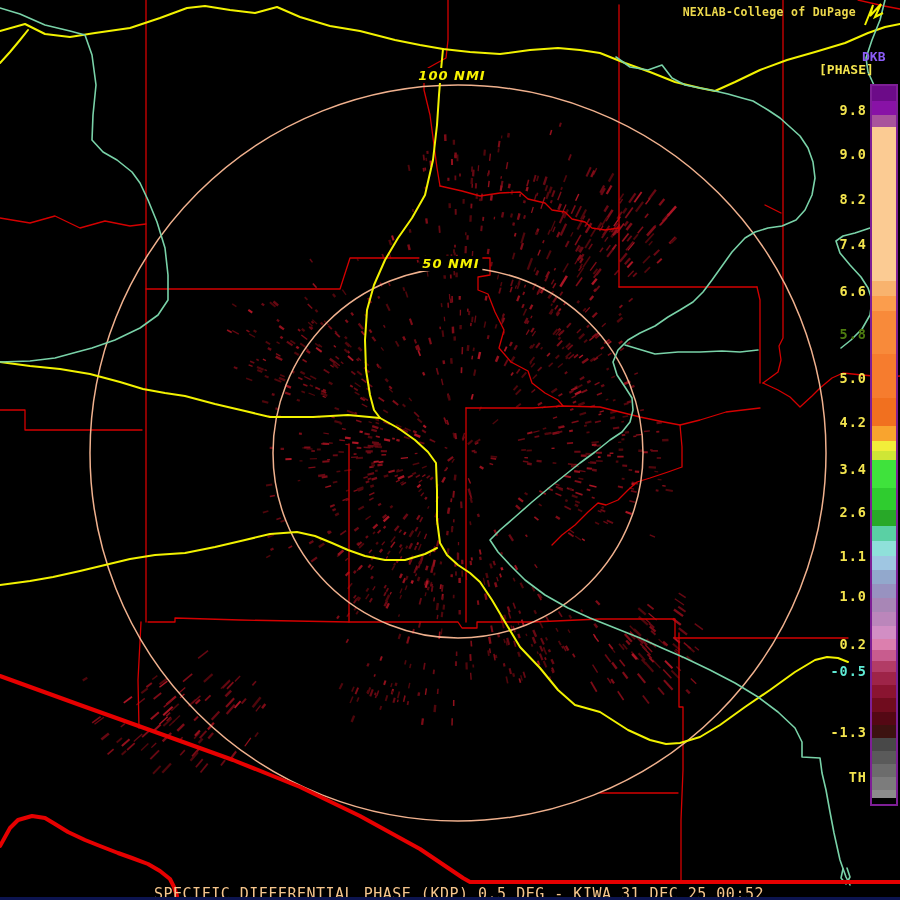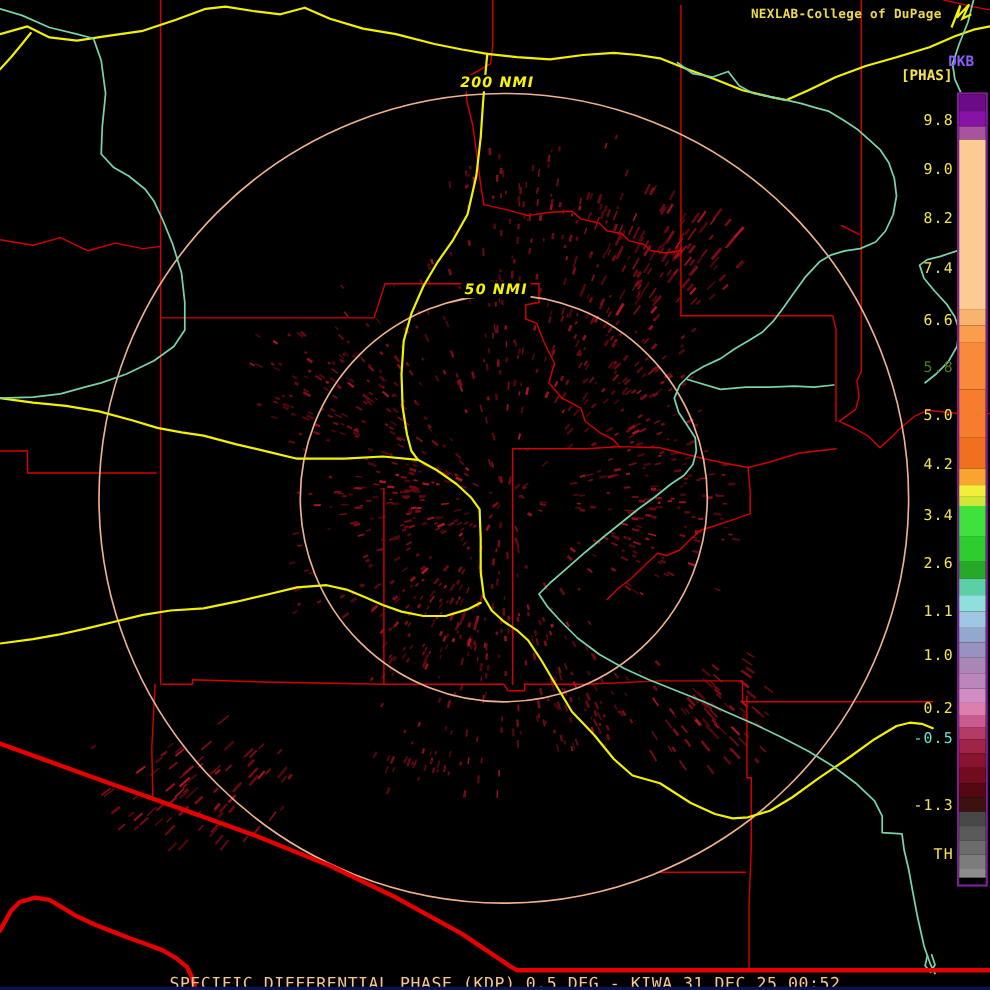--- a/index.html
+++ b/index.html
@@ -16,21 +16,21 @@
   .logo { position:absolute; top:1px; right:13px; width:28px; height:28px; }
   .cb-frame {
     position:absolute; left:870px; top:84px; width:28px; height:722px;
     border:2px solid #7e1f96; background:#000;
   }
   .cb-seg { width:100%; }
   .cb-unit { position:absolute; left:862px; top:49px; font-size:13px; font-weight:bold; }
   .cb-param { position:absolute; left:819px; top:62px; font-size:13px; font-weight:bold; }
   .tick {
     position:absolute; right:33px; width:80px; text-align:right;
-    font-size:13.5px; font-weight:normal; letter-spacing:1px; line-height:16px;
+    font-size:13.5px; font-weight:bold; letter-spacing:1px; line-height:16px;
   }
   .ring-label {
     position:absolute; transform:translateX(-50%); background:#000;
     font-family:"DejaVu Sans", sans-serif; font-style:italic; font-weight:bold;
     font-size:13px; letter-spacing:1px; padding:0 3px; white-space:nowrap;
   }
   .status {
     position:absolute; left:154px; top:885px; font-size:15px;
     letter-spacing:0.5px; white-space:nowrap;
   }
@@ -1422,21 +1422,21 @@
       </g>
   </svg>
 
   <div class="title" style="color: rgb(237, 217, 76);">NEXLAB-College of DuPage</div>
 
   <svg class="logo" viewBox="0 0 28 28">
     <path d="M6 24 L14 4 L11 15 L22 3 L16 16 L24 12" fill="none" stroke="#f2f200" stroke-width="2"></path>
   </svg>
 
   <div class="cb-unit" style="color: #8b5cf6;">DKB</div>
-  <div class="cb-param" style="color: rgb(243, 228, 78);">[PHAS]</div>
+  <div class="cb-param" style="color: rgb(243, 228, 78);">[PHASE]</div>
 
   <div class="cb-frame" id="cb-frame" style="border-color: rgb(126, 31, 150);">
       <div class="cb-seg" style="height: 15px; background: rgb(108, 11, 136);"></div>
       <div class="cb-seg" style="height: 14px; background: rgb(136, 18, 166);"></div>
       <div class="cb-seg" style="height: 12px; background: rgb(168, 84, 156);"></div>
       <div class="cb-seg" style="height: 154px; background: rgb(251, 203, 147);"></div>
       <div class="cb-seg" style="height: 15px; background: rgb(248, 179, 110);"></div>
       <div class="cb-seg" style="height: 15px; background: rgb(251, 157, 77);"></div>
       <div class="cb-seg" style="height: 43px; background: rgb(248, 138, 58);"></div>
       <div class="cb-seg" style="height: 44px; background: rgb(246, 124, 46);"></div>
@@ -1482,19 +1482,19 @@
       <div class="tick" style="top: 461px; color: rgb(243, 228, 78);">3.4</div>
       <div class="tick" style="top: 504px; color: rgb(243, 228, 78);">2.6</div>
       <div class="tick" style="top: 548px; color: rgb(243, 228, 78);">1.1</div>
       <div class="tick" style="top: 588px; color: rgb(243, 228, 78);">1.0</div>
       <div class="tick" style="top: 636px; color: rgb(243, 228, 78);">0.2</div>
       <div class="tick" style="top: 663px; color: #5eead4;">-0.5</div>
       <div class="tick" style="top: 724px; color: rgb(243, 228, 78);">-1.3</div>
       <div class="tick" style="top: 769px; color: rgb(243, 228, 78);">TH</div>
     </div>
 
-  <div class="ring-label" id="ring-label-0" style="left: 452px; top: 68px; color: rgb(248, 244, 0);">200 NMI</div>
+  <div class="ring-label" id="ring-label-0" style="left: 452px; top: 68px; color: rgb(248, 244, 0);">100 NMI</div>
   <div class="ring-label" id="ring-label-1" style="left: 451px; top: 256px; color: rgb(248, 244, 0);">50 NMI</div>
 
   <div class="status" style="color: rgb(246, 198, 140);">SPECIFIC DIFFERENTIAL PHASE (KDP) 0.5 DEG - KIWA 31 DEC 25 00:52</div>
   <div class="bottom-edge"></div>
 
 </div>
 
 </body></html>

